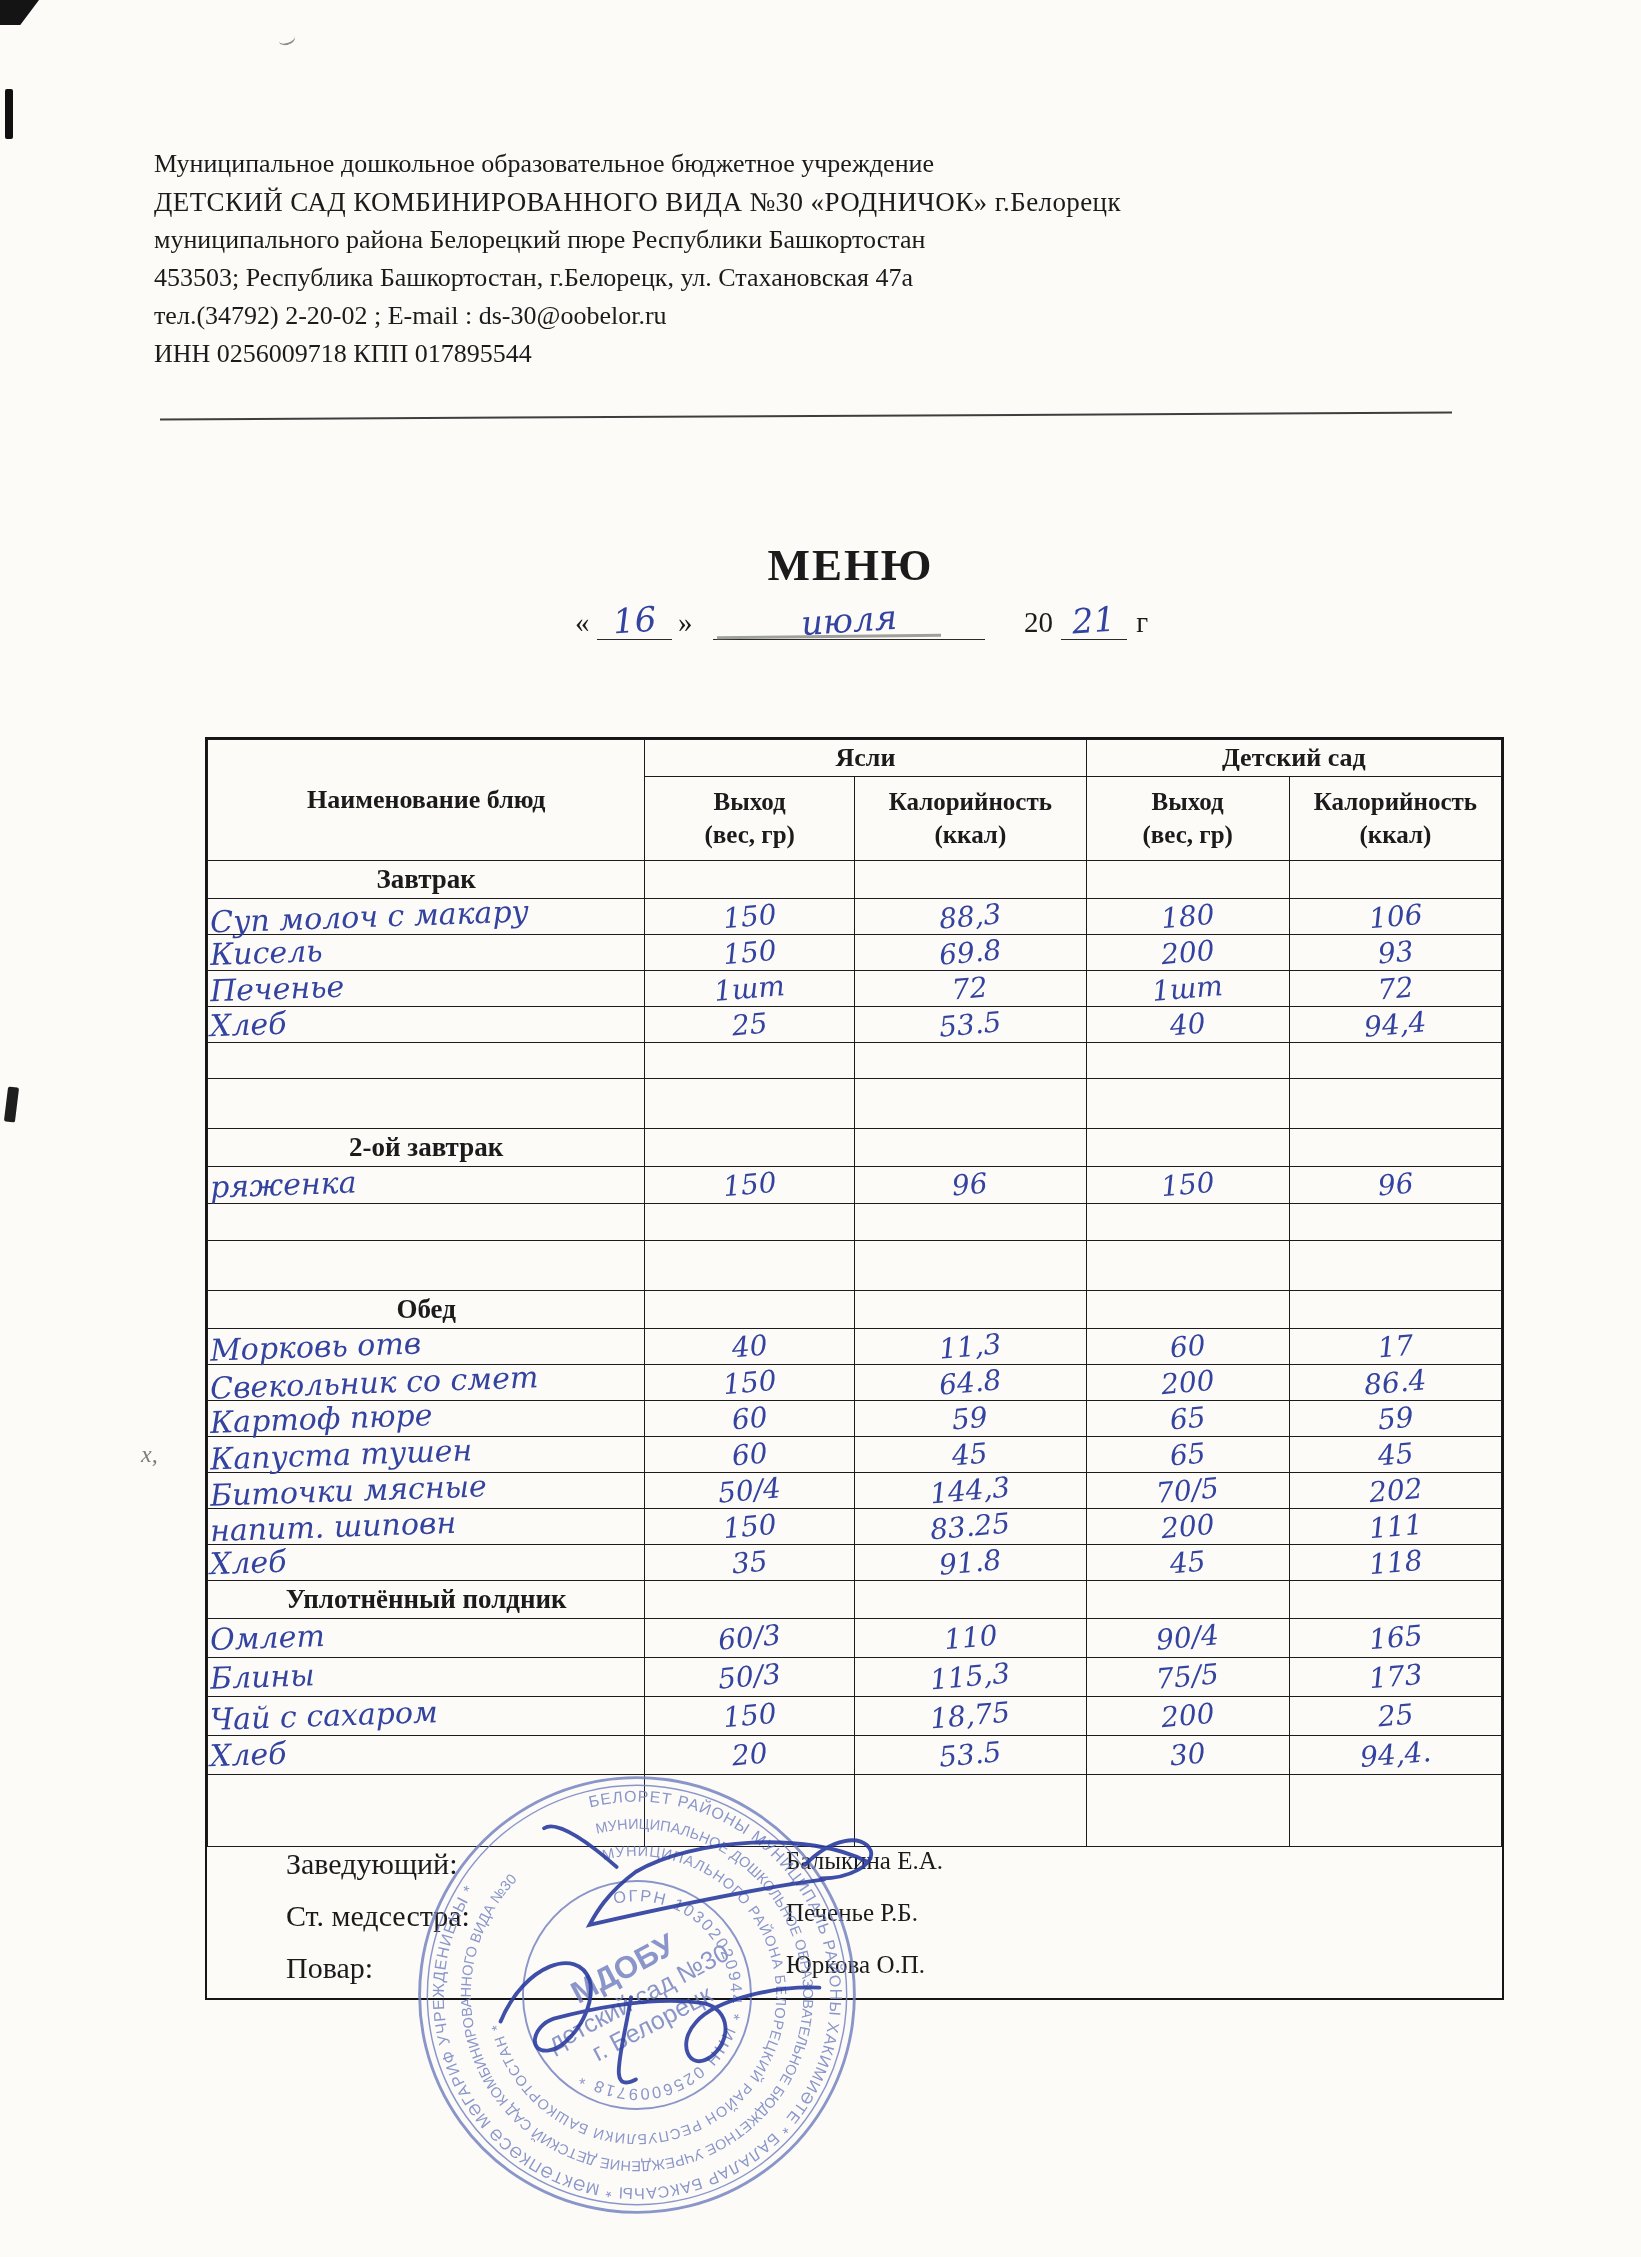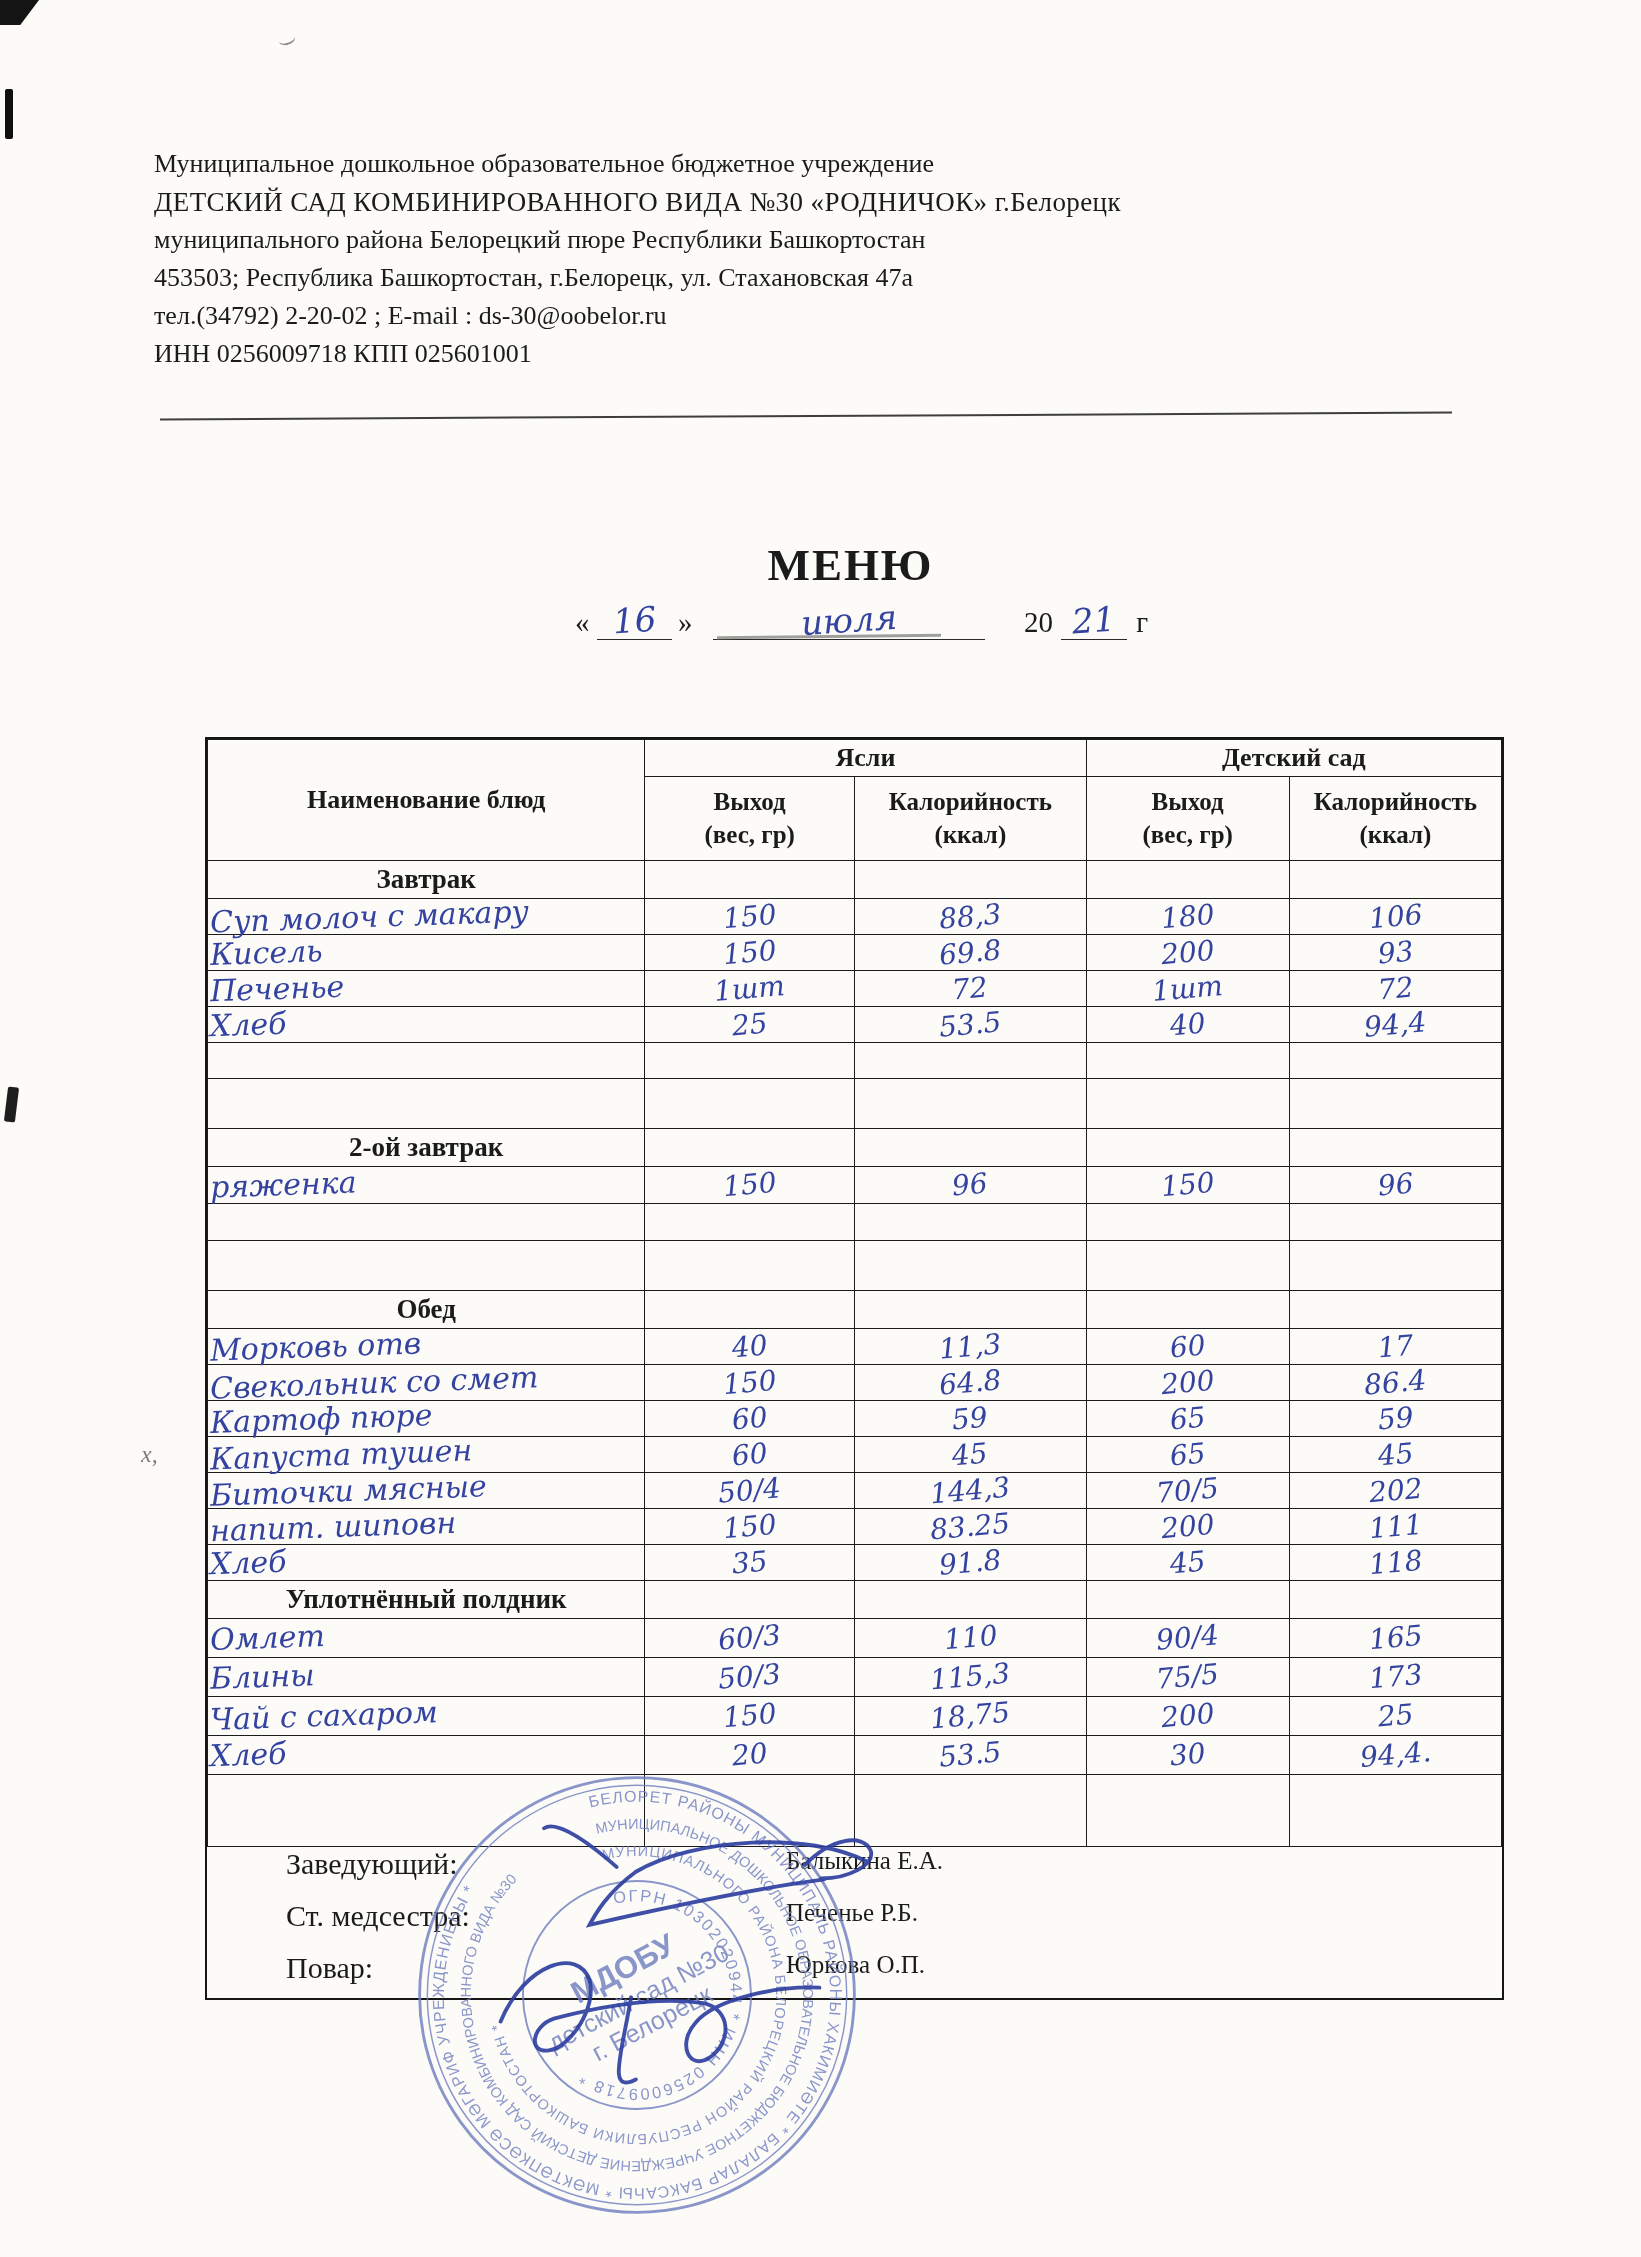--- a/index.html
+++ b/index.html
@@ -65,21 +65,21 @@
   <div class="mark-dash"></div>
   <div class="mark-squiggle"></div>
   <div class="mark-x">х,</div>
 
   <div class="org-header">
     <div class="l1">Муниципальное дошкольное образовательное бюджетное учреждение</div>
     <div class="l2">ДЕТСКИЙ САД КОМБИНИРОВАННОГО ВИДА  №30 «РОДНИЧОК» г.Белорецк</div>
     <div class="l3">муниципального района Белорецкий пюре Республики Башкортостан</div>
     <div class="l4">453503; Республика Башкортостан, г.Белорецк, ул. Стахановская 47а</div>
     <div class="l5">тел.(34792) 2-20-02 ; E-mail : ds-30@oobelor.ru</div>
-    <div class="l6">ИНН 0256009718  КПП 025601001</div>
+    <div class="l6">ИНН 0256009718  КПП 017895544</div>
   </div>
   <div class="divider"></div>
 
   <div class="menu-title">МЕНЮ</div>
 
   <div class="date-line">
     <span>«</span><span class="u day-u"><span class="hw">16</span></span><span>»</span><span class="u month-u"><span class="hw">июля</span></span><span class="century">20</span><span class="u year-u"><span class="hw">21</span></span><span>г</span>
   </div>
 
   <div class="frame">

